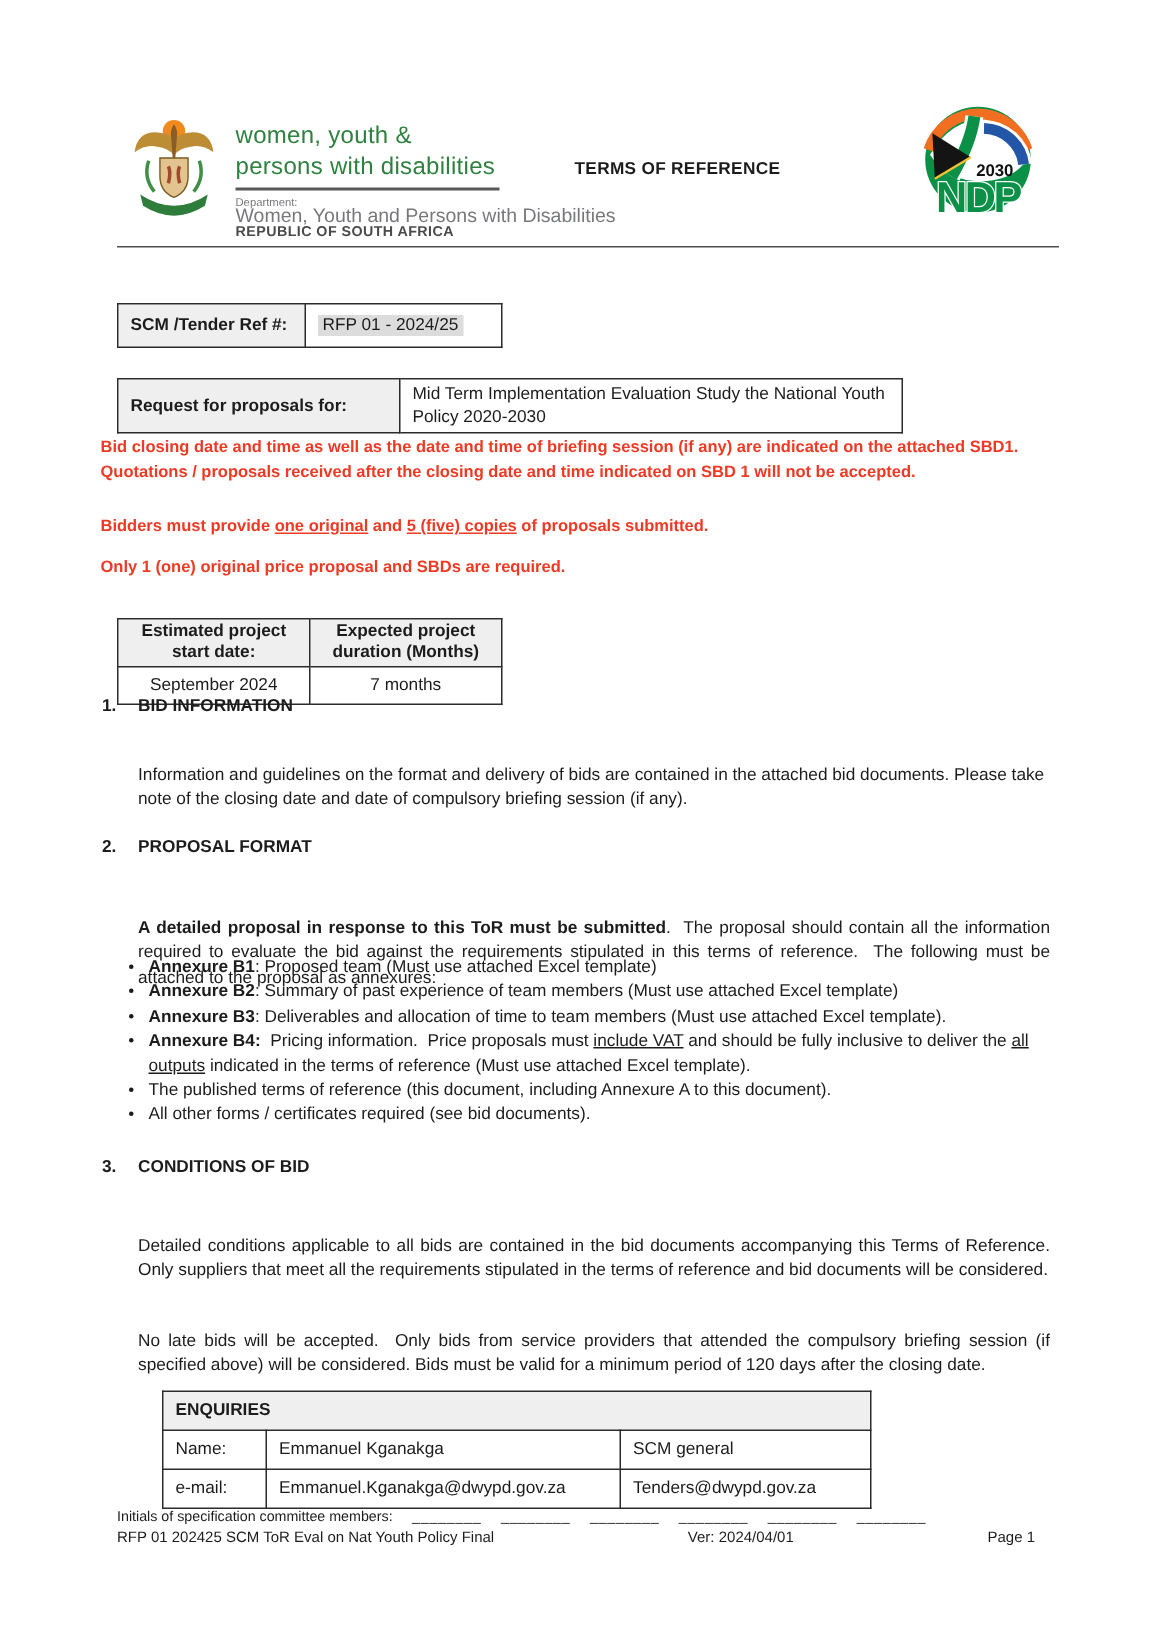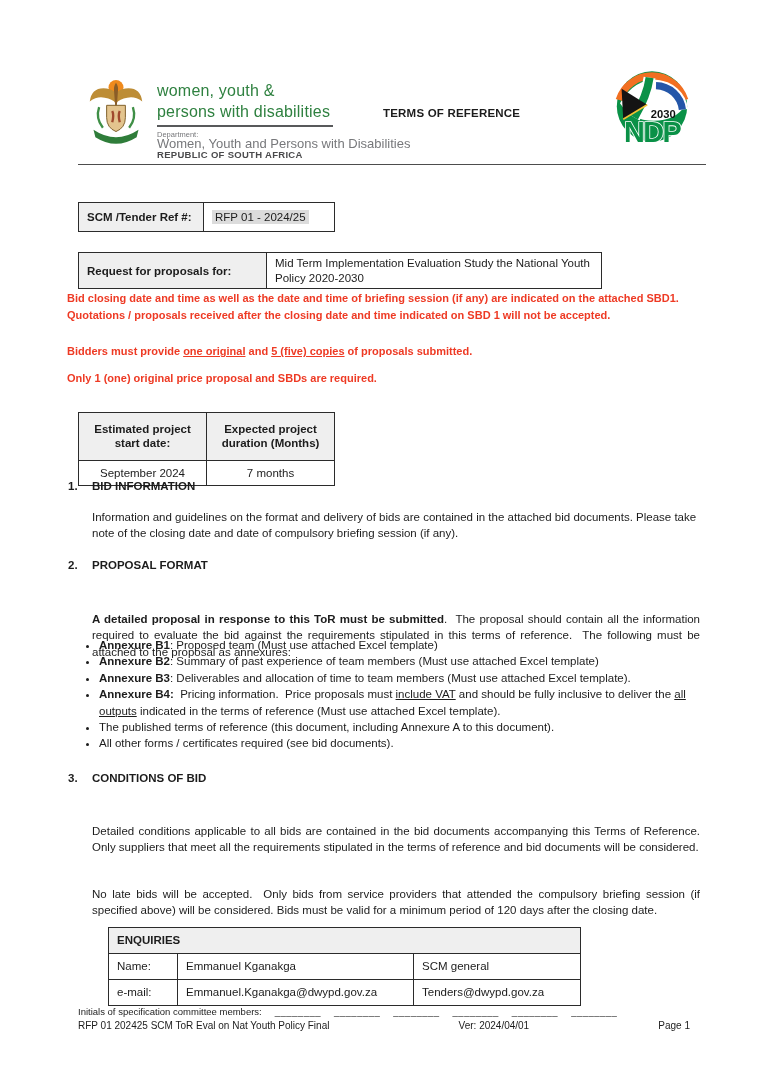--- a/index.html
+++ b/index.html
@@ -36,38 +36,38 @@
   .b{font-weight:bold;}
   .ref-table{left:78px;top:186px;}
   .ref-table .c1{width:108px;height:20px;}
   .ref-table .c2{width:114px;}
   .hl{background:var(--value-highlight);padding:1px 3px;}
   .rfp-table{left:78px;top:236px;width:524px;}
   .rfp-table .c1{width:171px;}
   .rfp-table .c2{line-height:14.5px;padding:3px 8px;}
   .proj-table{left:78px;top:396px;}
   .proj-table td{text-align:center;}
-  .proj-table .hd{width:113px;line-height:13.5px;padding:10px 7px;}
+  .proj-table .hd{width:113px;line-height:13.5px;padding:2px 7px;}
   .proj-table .dt{padding:6px 4px;}
   .enq-table{left:108px;top:911px;}
   .enq-table td{padding:1px 8px;font-size:11.5px;line-height:17px;}
   .enq-table .c1{width:52px;}
   .enq-table .c2{width:219px;}
   .enq-table .c3{width:150px;}
   
   .notice{position:absolute;left:67px;width:640px;font-size:11px;font-weight:bold;color:var(--notice-red);line-height:16.5px;}
   .n1{top:290px;}
   .n2{top:343px;}
   .n3{top:370px;}
   
   .sec-head{position:absolute;left:68px;font-size:11.5px;font-weight:bold;}
   .sec-head .num{display:inline-block;width:24px;}
   .body-par{position:absolute;left:92px;width:608px;font-size:11.5px;line-height:16.4px;}
   .just{text-align:justify;margin-top:23px;}
-  .sh1{top:480px;} .sb1{top:509px;}
+  .sh1{top:465px;} .sb1{top:509px;}
   .sh2{top:559px;} .sb2{top:588px;}
   .bullets{position:absolute;left:86px;top:637px;width:616px;margin:0;padding:0 0 0 13px;font-size:11.5px;line-height:16.4px;}
   .bullets li{margin:0;padding-left:0;}
   .sh3{top:772px;} .sb3a{top:800px;} .sb3b{top:863px;}
   .seg-b{font-weight:bold;}
   .seg-u{text-decoration:underline;}
   
   .f1{position:absolute;left:78px;top:1006px;width:612px;font-size:9.5px;line-height:12px;}
   .f1 .blank{margin-left:13px;letter-spacing:.5px;}
   .f2{position:absolute;left:78px;top:1020px;width:612px;font-size:10px;line-height:12px;display:flex;justify-content:space-between;}

